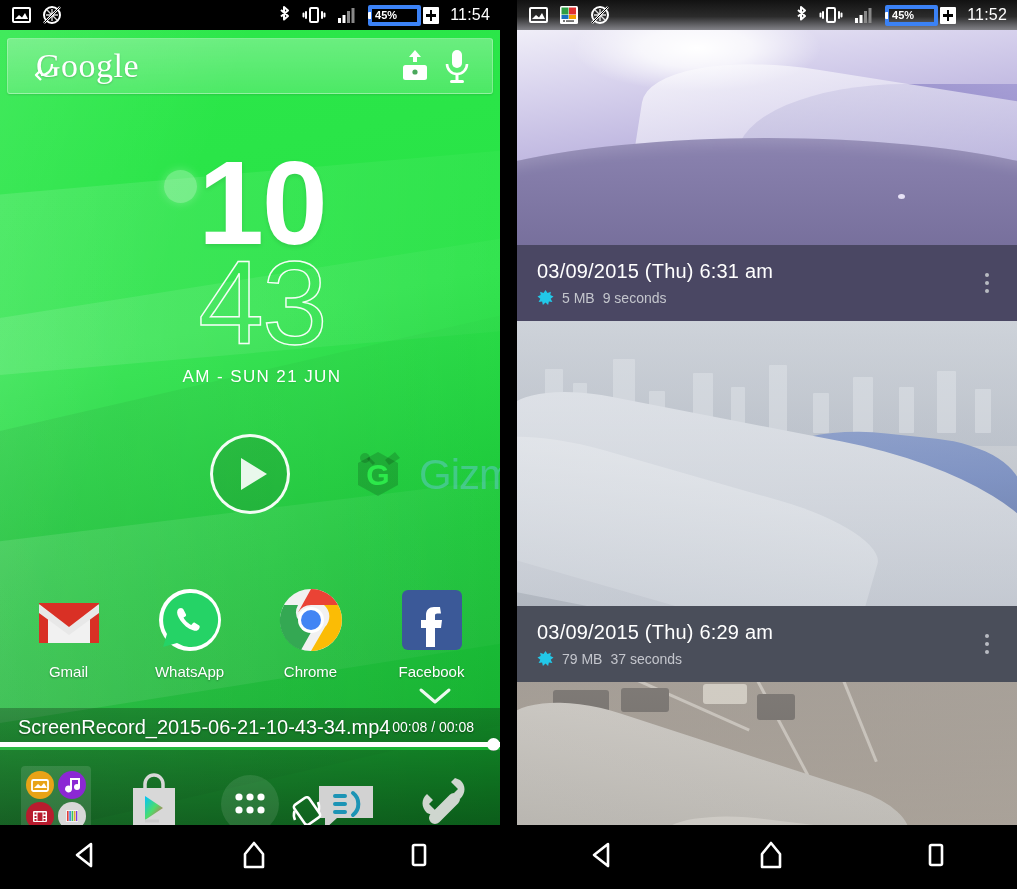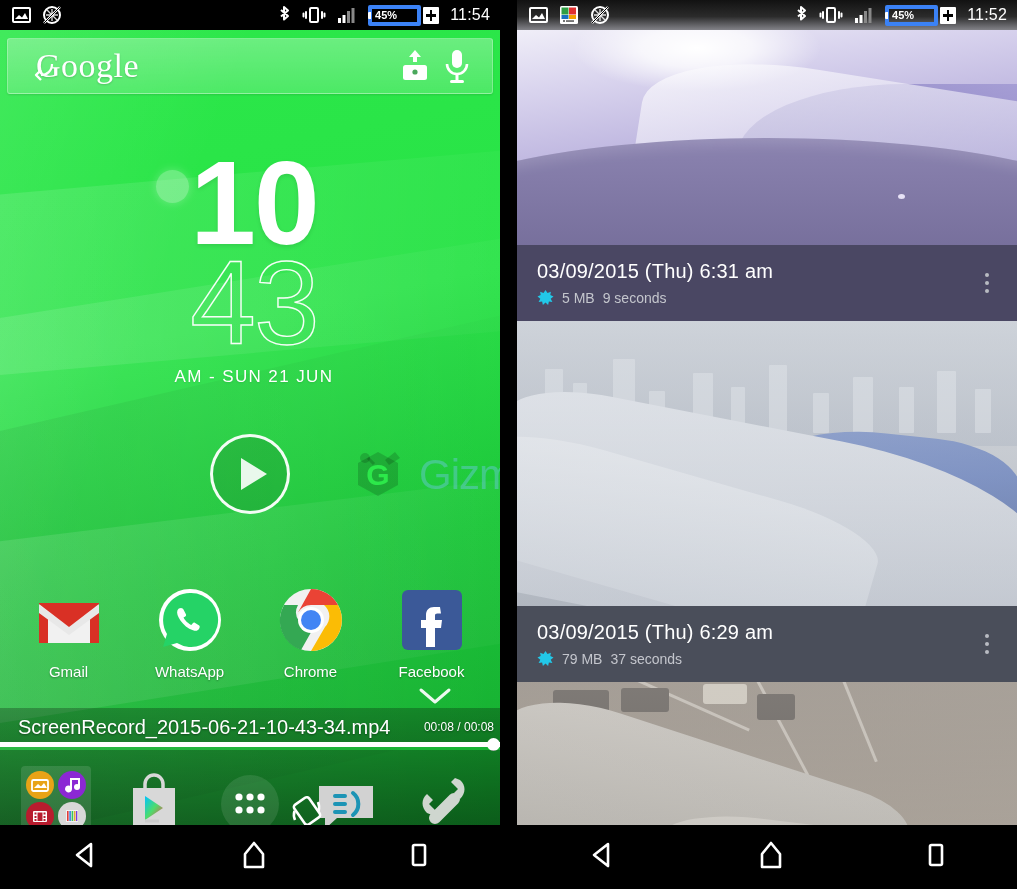--- a/index.html
+++ b/index.html
@@ -84,21 +84,21 @@
   }
   .g-back-arrow {
     position:absolute; left:-6px; top:11px; width:22px; height:20px;
   }
   .g-cam {
     margin-left:auto; width:42px; height:38px; position:relative;
   }
   .g-mic { width:42px; height:40px; margin-right:14px; position:relative;}
 
   .clock-widget {
-    position:absolute; top: 125px; left: 4px; width: 500px; text-align:center;
+    position:absolute; top: 125px; left: 12px; width: 500px; text-align:center;
     color:#fff;
   }
   .clock-hour {
     font-size: 118px; line-height: 96px; font-weight: 700; letter-spacing: -2px;
     text-shadow: 0 2px 4px rgba(0,0,0,0.10);
   }
   .clock-min {
     font-size: 118px; line-height: 104px; font-weight: 300;
     color: rgba(255,255,255,0.92);
     -webkit-text-stroke: 1.4px rgba(255,255,255,0.95);
@@ -146,21 +146,21 @@
   .chevron-down {
     position:absolute; top: 655px; left: 415px; width: 40px; height: 22px;
   }
 
   .video-bar {
     position:absolute; top: 678px; left: 0; width: 500px; height: 38px;
     display:flex; align-items:center;
     background: linear-gradient(180deg, rgba(0,0,0,0.26), rgba(0,0,0,0.34));
   }
   .vb-name { color:#fff; font-size:20px; margin-left: 18px; text-shadow:0 1px 2px rgba(0,0,0,.4);}
-  .vb-time { color:#fff; font-size:12px; margin-left:auto; margin-right:6px; text-shadow:0 1px 2px rgba(0,0,0,.4);}
+  .vb-time { color:#fff; font-size:14px; margin-left:auto; margin-right:26px; text-shadow:0 1px 2px rgba(0,0,0,.4);}
   .progress {
     position:absolute; top: 712px; left: 0; width: 500px; height: 5px; background: rgba(255,255,255,0.35);
   }
   .progress-fill { height: 100%; background: #fff; }
   .progress-knob {
     position:absolute; top: 708px; left: 487px; width: 13px; height: 13px;
     border-radius:50%; background:#fff;
   }
 
   .dock {

